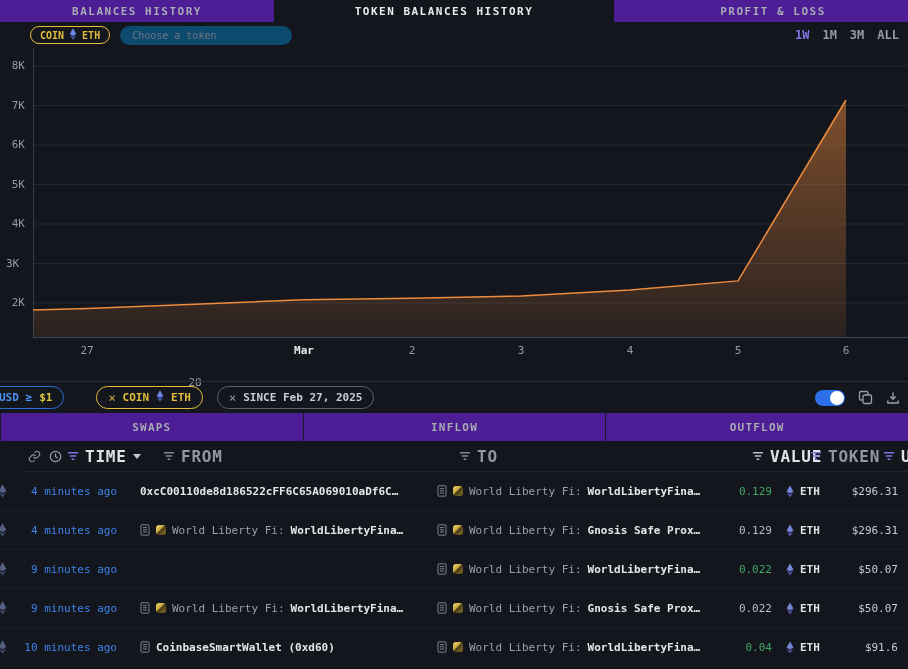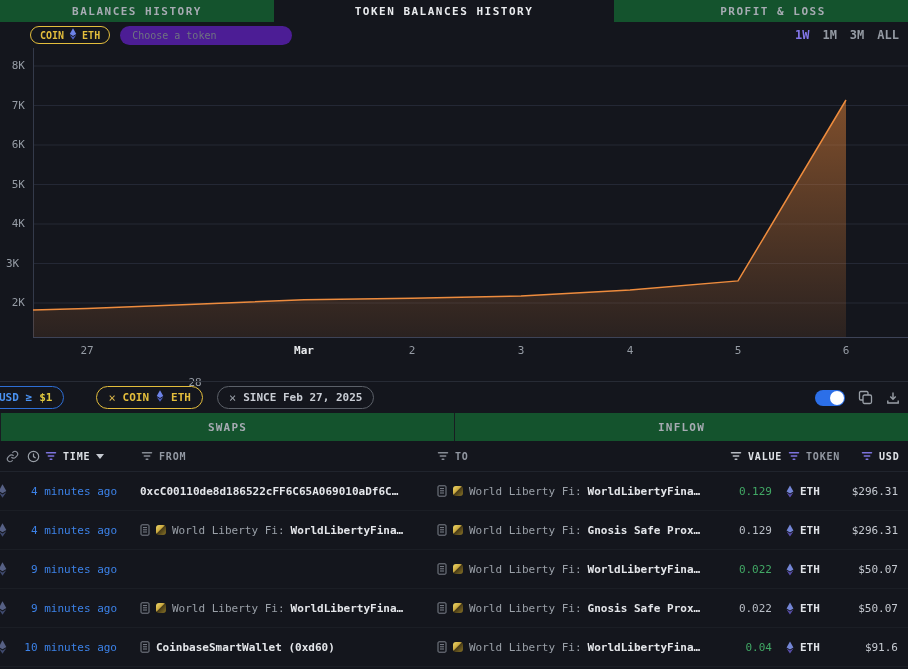--- a/index.html
+++ b/index.html
@@ -8,33 +8,33 @@
     background:#14161d;
     font-family:"DejaVu Sans Mono", monospace;
     color:#c6cad1;
     position:relative;
   }
   
   .top-tabs { display:flex; height:22px; }
   .ttab {
     display:flex; align-items:center; justify-content:center;
     font-size:11px; font-weight:bold; letter-spacing:1.5px;
-    color:#a7abb3; background:#14532d; cursor:pointer;
+    color:#a7abb3; background:#4c1d95; cursor:pointer;
   }
   .ttab.t1 { width:274px; } .ttab.t2 { width:340px; } .ttab.t3 { width:294px;padding-left:24px; }
   .ttab.active { background:transparent; color:#e9ebee; }
   
   .filter-row { height:26px; display:flex; align-items:center; padding-left:30px; position:relative; }
   .coin-chip {
     height:18px; border:1px solid #e3bd3c; border-radius:10px;
     display:inline-flex; align-items:center; gap:5px; padding:0 9px;
     font-size:10px; font-weight:bold; color:#e3bd3c; background:transparent;
   }
   .token-input {
-    margin-left:10px; width:172px; height:19px; background:#4c1d95;
+    margin-left:10px; width:172px; height:19px; background:#0c4a6e;
     border:none; outline:none; border-radius:10px; color:#aab0ba;
     font-family:inherit; font-size:10px; padding:0 12px;
   }
   .token-input::placeholder { color:#6f7480; }
   .ranges { position:absolute; right:9px; top:6px; display:flex; gap:13px;
             font-size:12px; font-weight:bold; color:#959ba4; }
   .range { cursor:pointer; }
   .range.active { color:#8276e8; }
   
   .chart-area { position:relative; height:290px;padding-left:36px; }
@@ -70,26 +70,26 @@
   .tool-icon { cursor:pointer; display:flex; align-items:center; }
   
   .table-tabs { display:flex; height:28px; }
   .transfers-seg { width:243px; display:flex; align-items:center; padding-left:27px;
                    gap:9px; font-size:11px; font-weight:bold; letter-spacing:1px;
                    color:#e9ebee; }
   .pag { display:flex; align-items:center; gap:7px; font-weight:bold; }
   .pag .page { background:#2b2e37; border-radius:4px; padding:1px 6px; color:#e9ebee; font-size:11px; }
   .pag .sep { color:#6b7078; font-size:11px; }
   .pag .total { color:#e9ebee; font-size:11px; }
-  .seg { flex:1; background:#14532d; display:flex; align-items:center; justify-content:center;
+  .seg { flex:1; background:#4c1d95; display:flex; align-items:center; justify-content:center;
          font-size:11px; font-weight:bold; letter-spacing:1.2px; color:#a7abb3;
          border-left:1px solid #191c22; cursor:pointer; }
   
   .thead { position:relative; height:31px; border-bottom:1px solid #20242d;
-           font-size:10px; font-weight:bold; letter-spacing:0.8px; color:#9298a2; }
+           font-size:16px; font-weight:bold; letter-spacing:0.8px; color:#9298a2;margin-left:22px; }
   .hcell { position:absolute; top:0; height:30px; display:flex; align-items:center; gap:6px; }
   .hcell.bright { color:#dfe2e7; }
   .tbody { }
   .trow { position:relative; height:39px; border-bottom:1px solid #1b1e25; font-size:11px; }
   .cell { position:absolute; top:0; height:38px; display:flex; align-items:center; }
   .c-chain { left:-2px; }
   .c-time  { left:0; width:117px; justify-content:flex-end; color:#3c82e8; cursor:pointer; }
   .c-from  { left:140px; width:290px; gap:6px; white-space:nowrap; overflow:hidden; cursor:pointer; }
   .c-to    { left:437px; width:283px; gap:6px; white-space:nowrap; overflow:hidden; cursor:pointer; }
   .c-val   { left:640px; width:132px; justify-content:flex-end; }
@@ -201,20 +201,21 @@
           <path d="M4.3 5.5 L7 8.2 L9.7 5.5"></path>
           <path d="M1.8 9.5 V12 H12.2 V9.5"></path>
       </svg>
     </span>
   </div>
 </div>
 
 <div class="table-tabs">
   <div class="seg">SWAPS</div>
   <div class="seg">INFLOW</div>
+  <div class="seg">OUTFLOW</div>
 </div>
 
 <div class="thead">
   <span class="hcell" style="left:6px">
     <svg width="13" height="13" viewBox="0 0 24 24" fill="none" stroke="#8a8f99" stroke-width="2.2">
       <path d="M10 13a5 5 0 0 0 7.5.5l3-3a5 5 0 0 0-7-7l-1.7 1.7"></path>
       <path d="M14 11a5 5 0 0 0-7.5-.5l-3 3a5 5 0 0 0 7 7l1.7-1.7"></path>
     </svg>
   </span>
   <span class="hcell" style="left:27px">

